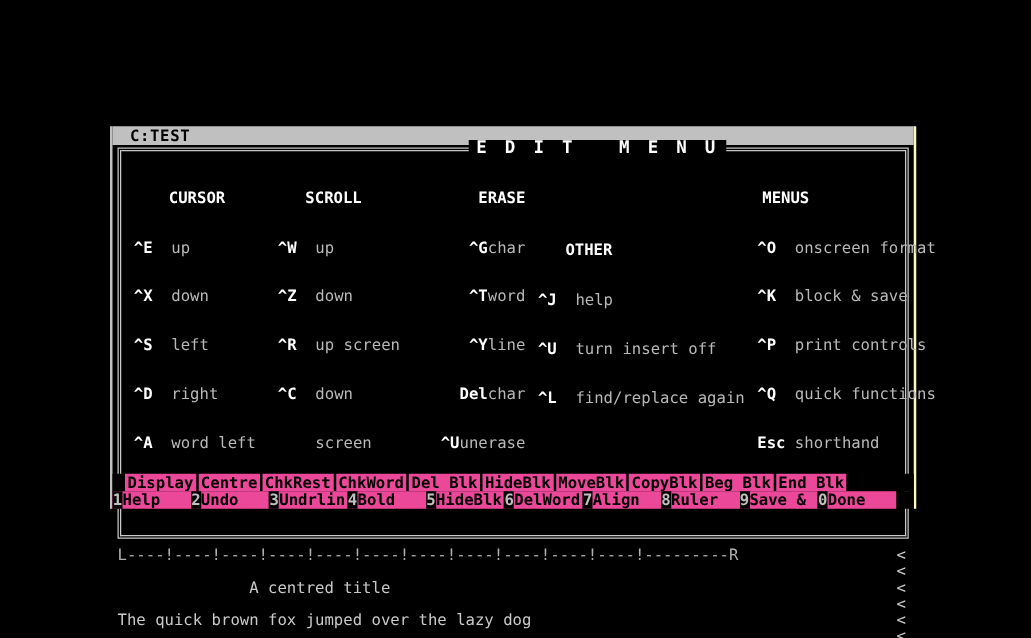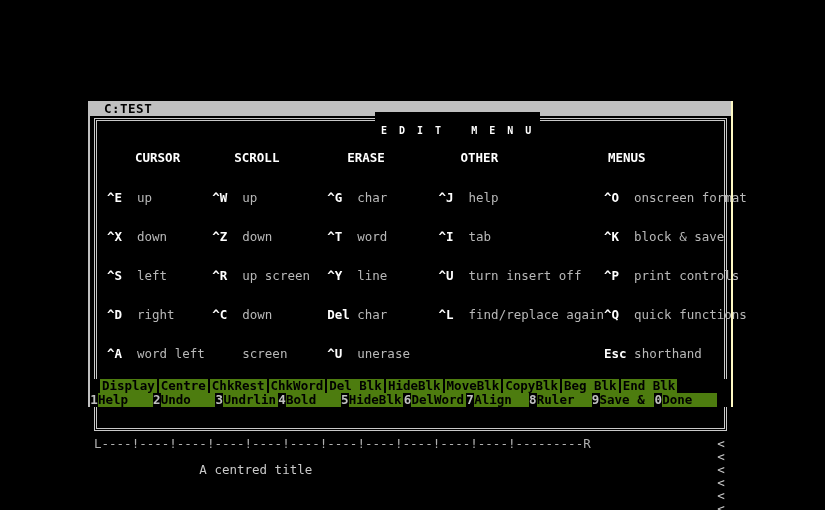--- a/index.html
+++ b/index.html
@@ -68,48 +68,49 @@
     height: 1px;
     background: #c9c9c9;
   }
   .helpbox-title {
     position: absolute;
     top: -8px;
     left: 278px;
     background: #000000;
     color: #ffffff;
     font-weight: bold;
-    padding: 12px 6px;
+    padding: 0 6px;
     letter-spacing: 3px;
-    font-size: 10px;
+    font-size: 14px;
     white-space: pre;
     z-index: 4;
   }
   .help-cols {
     display: flex;
     padding-left: 10px;
     padding-top: 3px;
+    gap: 10px;
   }
   .help-col { white-space: pre; }
   .col-cursor { width: 140px; }
   .col-scroll { width: 155px; }
-  .col-erase  { width: 150px; }
+  .col-erase  { width: 150px; text-align: right; }
   .col-other  { width: 180px; }
   .col-menus  { width: 120px; }
 
   .col-head {
     color: #ffffff;
     font-weight: bold;
     display: block;
     margin-bottom: 1px;
   }
   .ch-cursor { padding-left: 28px; }
   .ch-scroll { padding-left: 22px; }
   .ch-erase  { padding-left: 20px; }
-  .ch-other  { padding-left: 22px; }
+  .ch-other  { padding-left: 22px; margin-top: 42px; }
   .ch-menus  { padding-left: 4px; }
 
   .help-row { display: block; line-height: 13px; white-space: pre; }
   .hk { color: #ffffff; font-weight: bold; display: inline-block; }
   .hk-w { width: 30px; }
   .hd { color: #b8b8b8; }
 
   
   .doc {
     position: relative;
@@ -148,21 +149,21 @@
     right: 0;
     bottom: 0;
   }
   .fkrow {
     display: flex;
     height: 14px;
     background: #000000;
   }
   .fkrow.top { padding-left: 10px; }
   .fkcell {
-    background: #4d7c0f;
+    background: #ec4899;
     color: #000000;
     font-weight: bold;
     font-size: 12.5px;
     line-height: 14px;
     white-space: pre;
     margin-right: 2px;
     padding: 0 2px;
     box-sizing: border-box;
   }
   .fkrow.bottom .fkcell {
@@ -224,21 +225,20 @@
             <span class="help-row"><span class="hk hk-w">^T</span><span class="hd">word</span></span>
             <span class="help-row"><span class="hk hk-w">^Y</span><span class="hd">line</span></span>
             <span class="help-row"><span class="hk hk-w">Del</span><span class="hd">char</span></span>
             <span class="help-row"><span class="hk hk-w">^U</span><span class="hd">unerase</span></span>
             <span class="help-row"><span class="hk hk-w">  </span><span class="hd"></span></span>
           </div>
 
           <div class="help-col col-other">
             <span class="col-head ch-other">OTHER</span>
             <span class="help-row"><span class="hk hk-w">^J</span><span class="hd">help</span></span>
-            <span class="help-row"><span class="hk hk-w">^I</span><span class="hd">tab</span></span>
             <span class="help-row"><span class="hk hk-w">^U</span><span class="hd">turn insert off</span></span>
             <span class="help-row"><span class="hk hk-w">^L</span><span class="hd">find/replace again</span></span>
           </div>
 
           <div class="help-col col-menus">
             <span class="col-head ch-menus">MENUS</span>
             <span class="help-row"><span class="hk hk-w">^O</span><span class="hd">onscreen format</span></span>
             <span class="help-row"><span class="hk hk-w">^K</span><span class="hd">block &amp; save</span></span>
             <span class="help-row"><span class="hk hk-w">^P</span><span class="hd">print controls</span></span>
             <span class="help-row"><span class="hk hk-w">^Q</span><span class="hd">quick functions</span></span>
@@ -250,20 +250,21 @@
       </div>
     </div>
   </div>
 
   <div class="doc">
 
     <div class="docline ruler">L----!----!----!----!----!----!----!----!----!----!----!---------R</div>
     <div class="blank"></div>
     <div class="docline">              A centred title</div>
     <div class="blank"></div>
+    <div class="docline">The quick brown fox jumped over the lazy dog</div>
     <div class="blank"></div>
 
     <div class="margin-marks">
       <span>&lt;</span>
       <span>&lt;</span>
       <span>&lt;</span>
       <span>&lt;</span>
       <span>&lt;</span>
       <span>&lt;</span>
 

